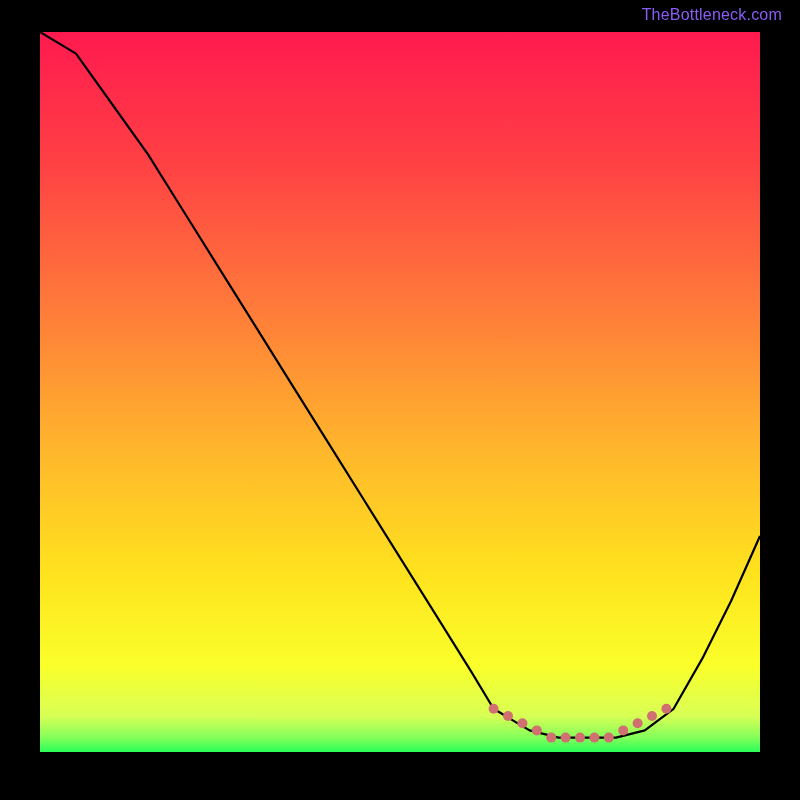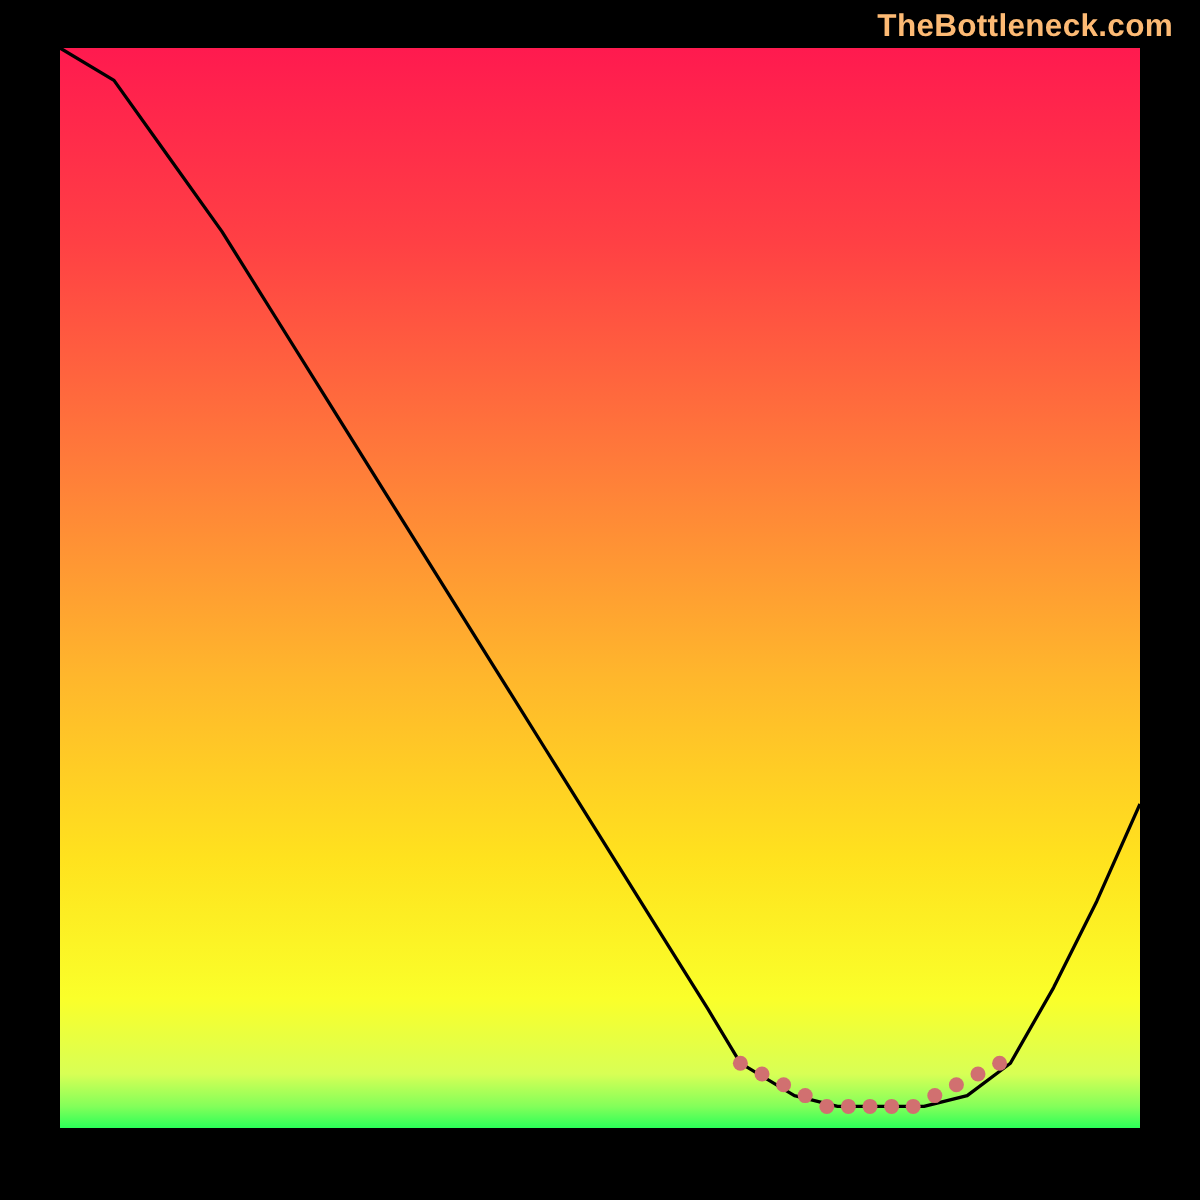--- a/index.html
+++ b/index.html
@@ -14,23 +14,23 @@
   .container {
     position: relative;
     width: 800px;
     height: 800px;
     background: #000000;
   }
   .watermark {
     position: absolute;
     top: 6px;
     right: 18px;
-    color: #fdba74;
-    font-size: 21px;
-    font-weight: bold;
+    color: #8b5cf6;
+    font-size: 16px;
+    font-weight: normal;
     letter-spacing: 0.2px;
     z-index: 10;
   }
   .plot-frame {
     position: absolute;
     left: 40px;
     top: 32px;
     width: 720px;
     height: 720px;
     background: #000000;

